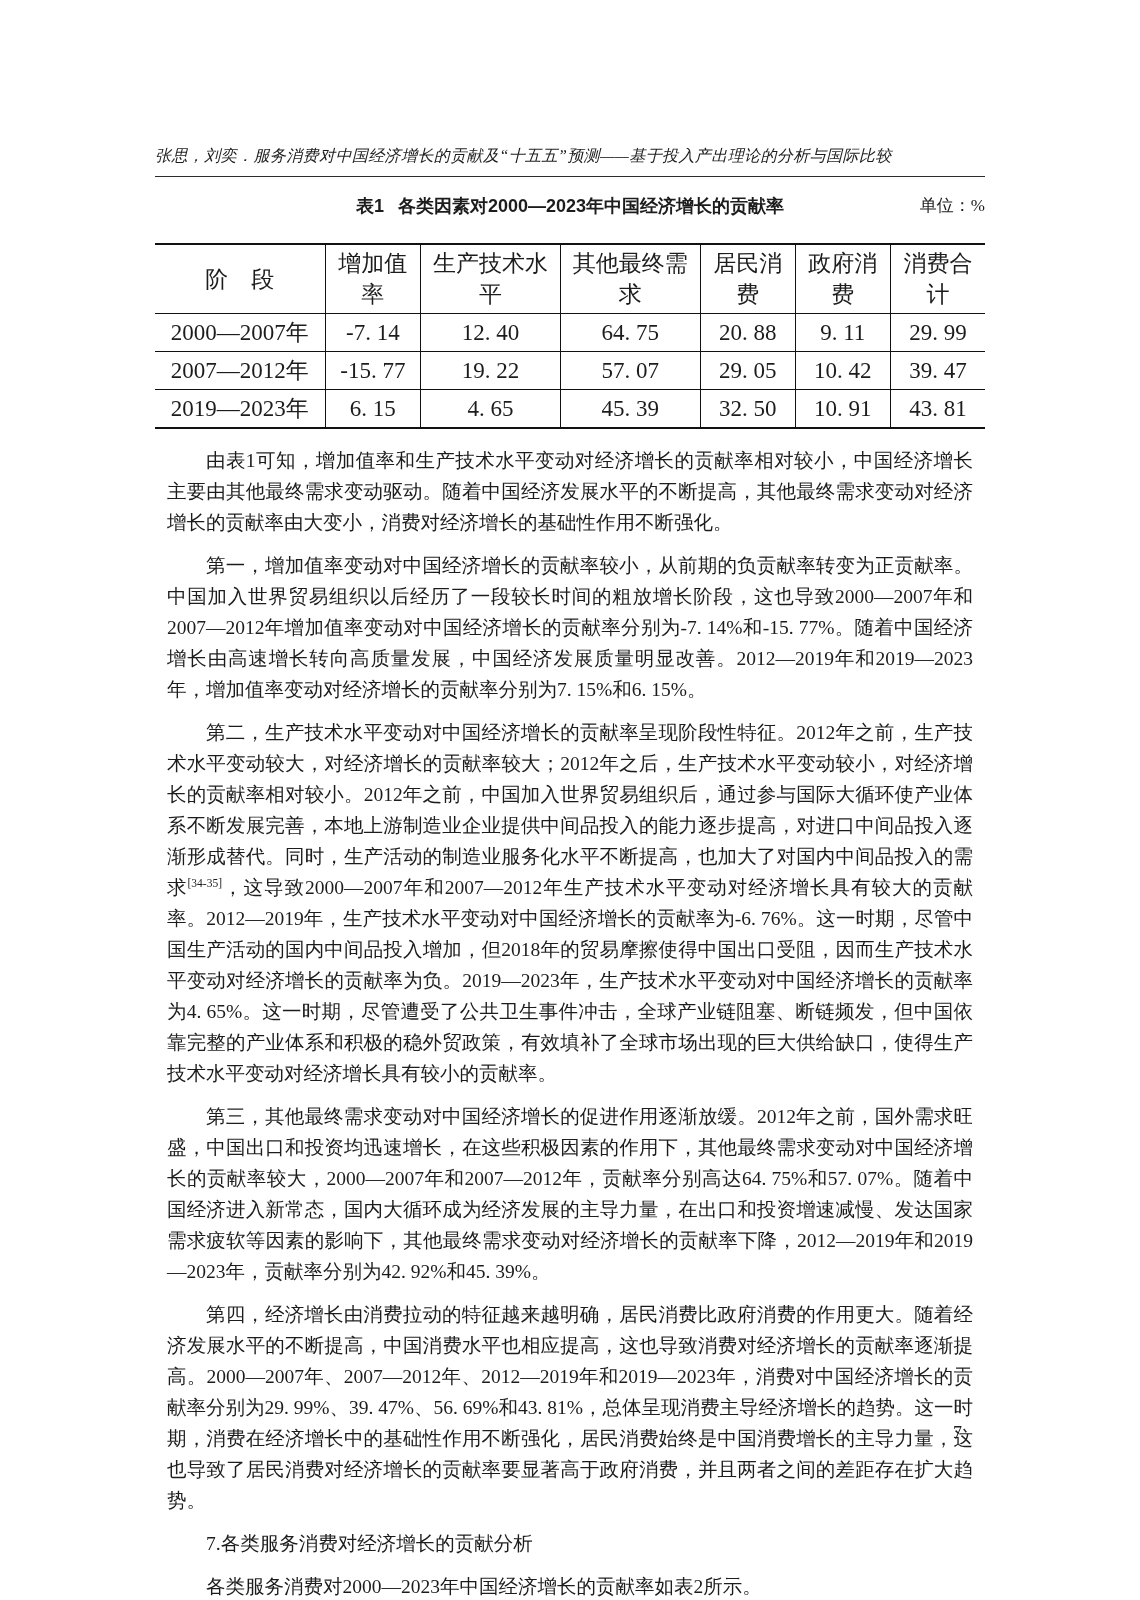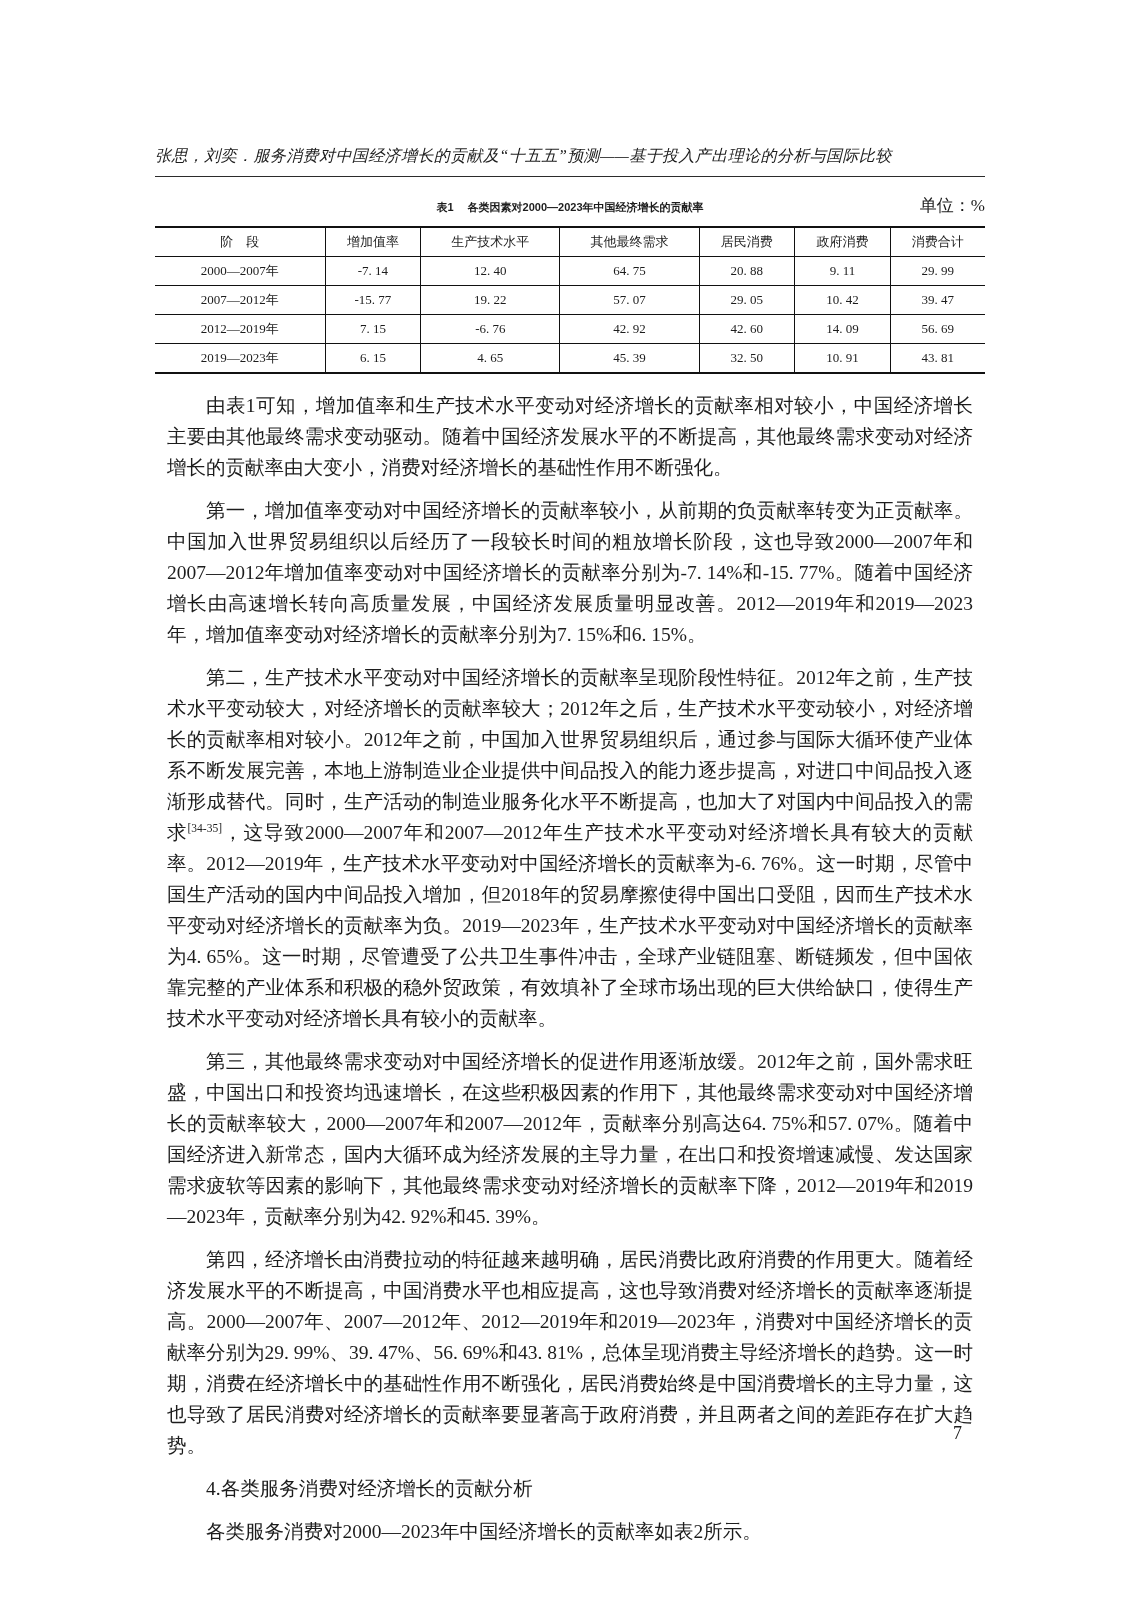--- a/index.html
+++ b/index.html
@@ -23,32 +23,32 @@
   .caption {
     position:relative;
     margin-top:16px;
     text-align:center;
     height:26px;
     line-height:26px;
   }
   .cap-label, .cap-title {
     font-family:"Liberation Sans","DejaVu Sans",sans-serif;
     font-weight:bold;
-    font-size:11px;
+    font-size:18px;
   }
   .cap-label { margin-right:14px; }
   .cap-unit {
     position:absolute; right:0; top:0;
     font-size:17px; font-weight:normal;
   }
   table.t1 {
     width:100%;
     border-collapse:collapse;
-    margin-top:7px;
-    font-size:13px;
+    margin-top:24px;
+    font-size:23px;
     border-top:2.5px solid #111;
     border-bottom:2.5px solid #111;
   }
   table.t1 th, table.t1 td {
     border-bottom:1px solid #111;
     border-right:1px solid #111;
     text-align:center;
     font-weight:normal;
     padding:3px 2px;
     height:22px;
@@ -126,44 +126,35 @@
       <tr>
         <td>2007—2012年</td>
         <td>-15. 77</td>
         <td>19. 22</td>
         <td>57. 07</td>
         <td>29. 05</td>
         <td>10. 42</td>
         <td>39. 47</td>
       </tr>
       <tr>
-        <td>2012—2019年</td>
-        <td>7. 15</td>
-        <td>-6. 76</td>
-        <td>42. 92</td>
-        <td>42. 60</td>
-        <td>14. 09</td>
-        <td>56. 69</td>
-      </tr>
-      <tr>
         <td>2019—2023年</td>
         <td>6. 15</td>
         <td>4. 65</td>
         <td>45. 39</td>
         <td>32. 50</td>
         <td>10. 91</td>
         <td>43. 81</td>
       </tr>
     </tbody>
   </table>
 
 
   <p class="body-para first">由表1可知，增加值率和生产技术水平变动对经济增长的贡献率相对较小，中国经济增长主要由其他最终需求变动驱动。随着中国经济发展水平的不断提高，其他最终需求变动对经济增长的贡献率由大变小，消费对经济增长的基础性作用不断强化。</p>
   <p class="body-para">第一，增加值率变动对中国经济增长的贡献率较小，从前期的负贡献率转变为正贡献率。中国加入世界贸易组织以后经历了一段较长时间的粗放增长阶段，这也导致2000—2007年和2007—2012年增加值率变动对中国经济增长的贡献率分别为-7. 14%和-15. 77%。随着中国经济增长由高速增长转向高质量发展，中国经济发展质量明显改善。2012—2019年和2019—2023年，增加值率变动对经济增长的贡献率分别为7. 15%和6. 15%。</p>
   <p class="body-para"><span>第二，生产技术水平变动对中国经济增长的贡献率呈现阶段性特征。2012年之前，生产技术水平变动较大，对经济增长的贡献率较大；2012年之后，生产技术水平变动较小，对经济增长的贡献率相对较小。2012年之前，中国加入世界贸易组织后，通过参与国际大循环使产业体系不断发展完善，本地上游制造业企业提供中间品投入的能力逐步提高，对进口中间品投入逐渐形成替代。同时，生产活动的制造业服务化水平不断提高，也加大了对国内中间品投入的需求</span><sup class="cite">[34-35]</sup><span>，这导致2000—2007年和2007—2012年生产技术水平变动对经济增长具有较大的贡献率。2012—2019年，生产技术水平变动对中国经济增长的贡献率为-6. 76%。这一时期，尽管中国生产活动的国内中间品投入增加，但2018年的贸易摩擦使得中国出口受阻，因而生产技术水平变动对经济增长的贡献率为负。2019—2023年，生产技术水平变动对中国经济增长的贡献率为4. 65%。这一时期，尽管遭受了公共卫生事件冲击，全球产业链阻塞、断链频发，但中国依靠完整的产业体系和积极的稳外贸政策，有效填补了全球市场出现的巨大供给缺口，使得生产技术水平变动对经济增长具有较小的贡献率。</span></p>
   <p class="body-para">第三，其他最终需求变动对中国经济增长的促进作用逐渐放缓。2012年之前，国外需求旺盛，中国出口和投资均迅速增长，在这些积极因素的作用下，其他最终需求变动对中国经济增长的贡献率较大，2000—2007年和2007—2012年，贡献率分别高达64. 75%和57. 07%。随着中国经济进入新常态，国内大循环成为经济发展的主导力量，在出口和投资增速减慢、发达国家需求疲软等因素的影响下，其他最终需求变动对经济增长的贡献率下降，2012—2019年和2019—2023年，贡献率分别为42. 92%和45. 39%。</p>
   <p class="body-para">第四，经济增长由消费拉动的特征越来越明确，居民消费比政府消费的作用更大。随着经济发展水平的不断提高，中国消费水平也相应提高，这也导致消费对经济增长的贡献率逐渐提高。2000—2007年、2007—2012年、2012—2019年和2019—2023年，消费对中国经济增长的贡献率分别为29. 99%、39. 47%、56. 69%和43. 81%，总体呈现消费主导经济增长的趋势。这一时期，消费在经济增长中的基础性作用不断强化，居民消费始终是中国消费增长的主导力量，这也导致了居民消费对经济增长的贡献率要显著高于政府消费，并且两者之间的差距存在扩大趋势。</p>
-  <p class="body-para">4.各类服务消费对经济增长的贡献分析</p>
+  <p class="body-para">7.各类服务消费对经济增长的贡献分析</p>
   <p class="body-para">各类服务消费对2000—2023年中国经济增长的贡献率如表2所示。</p>
 
   <div class="page-number">7</div>
 
 </div>
 
 </body></html>

